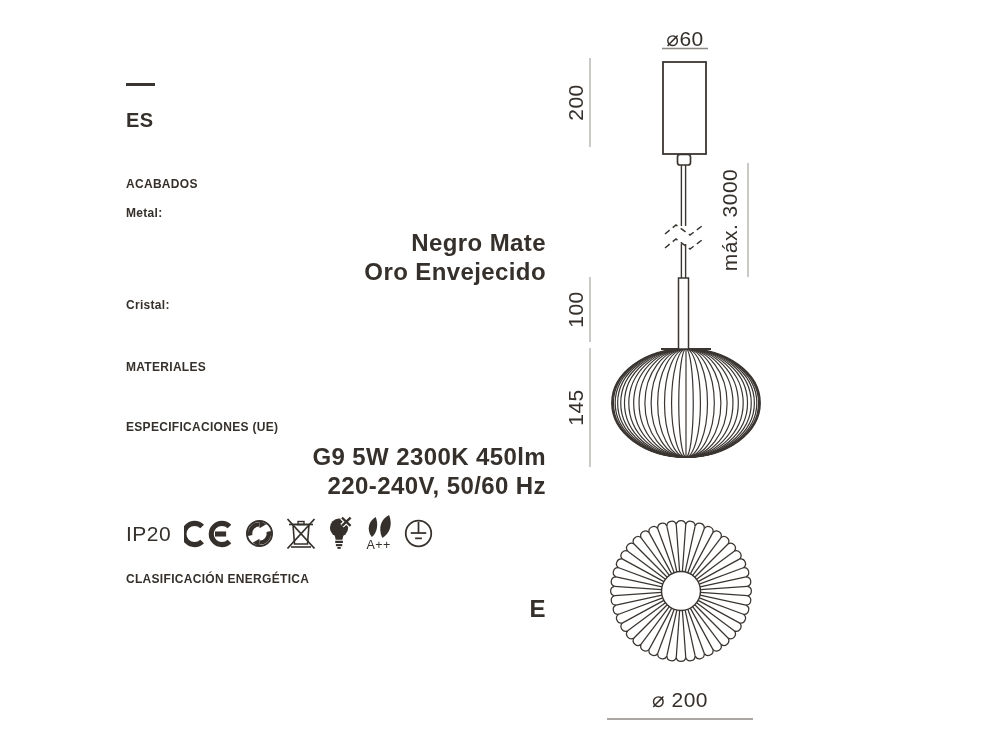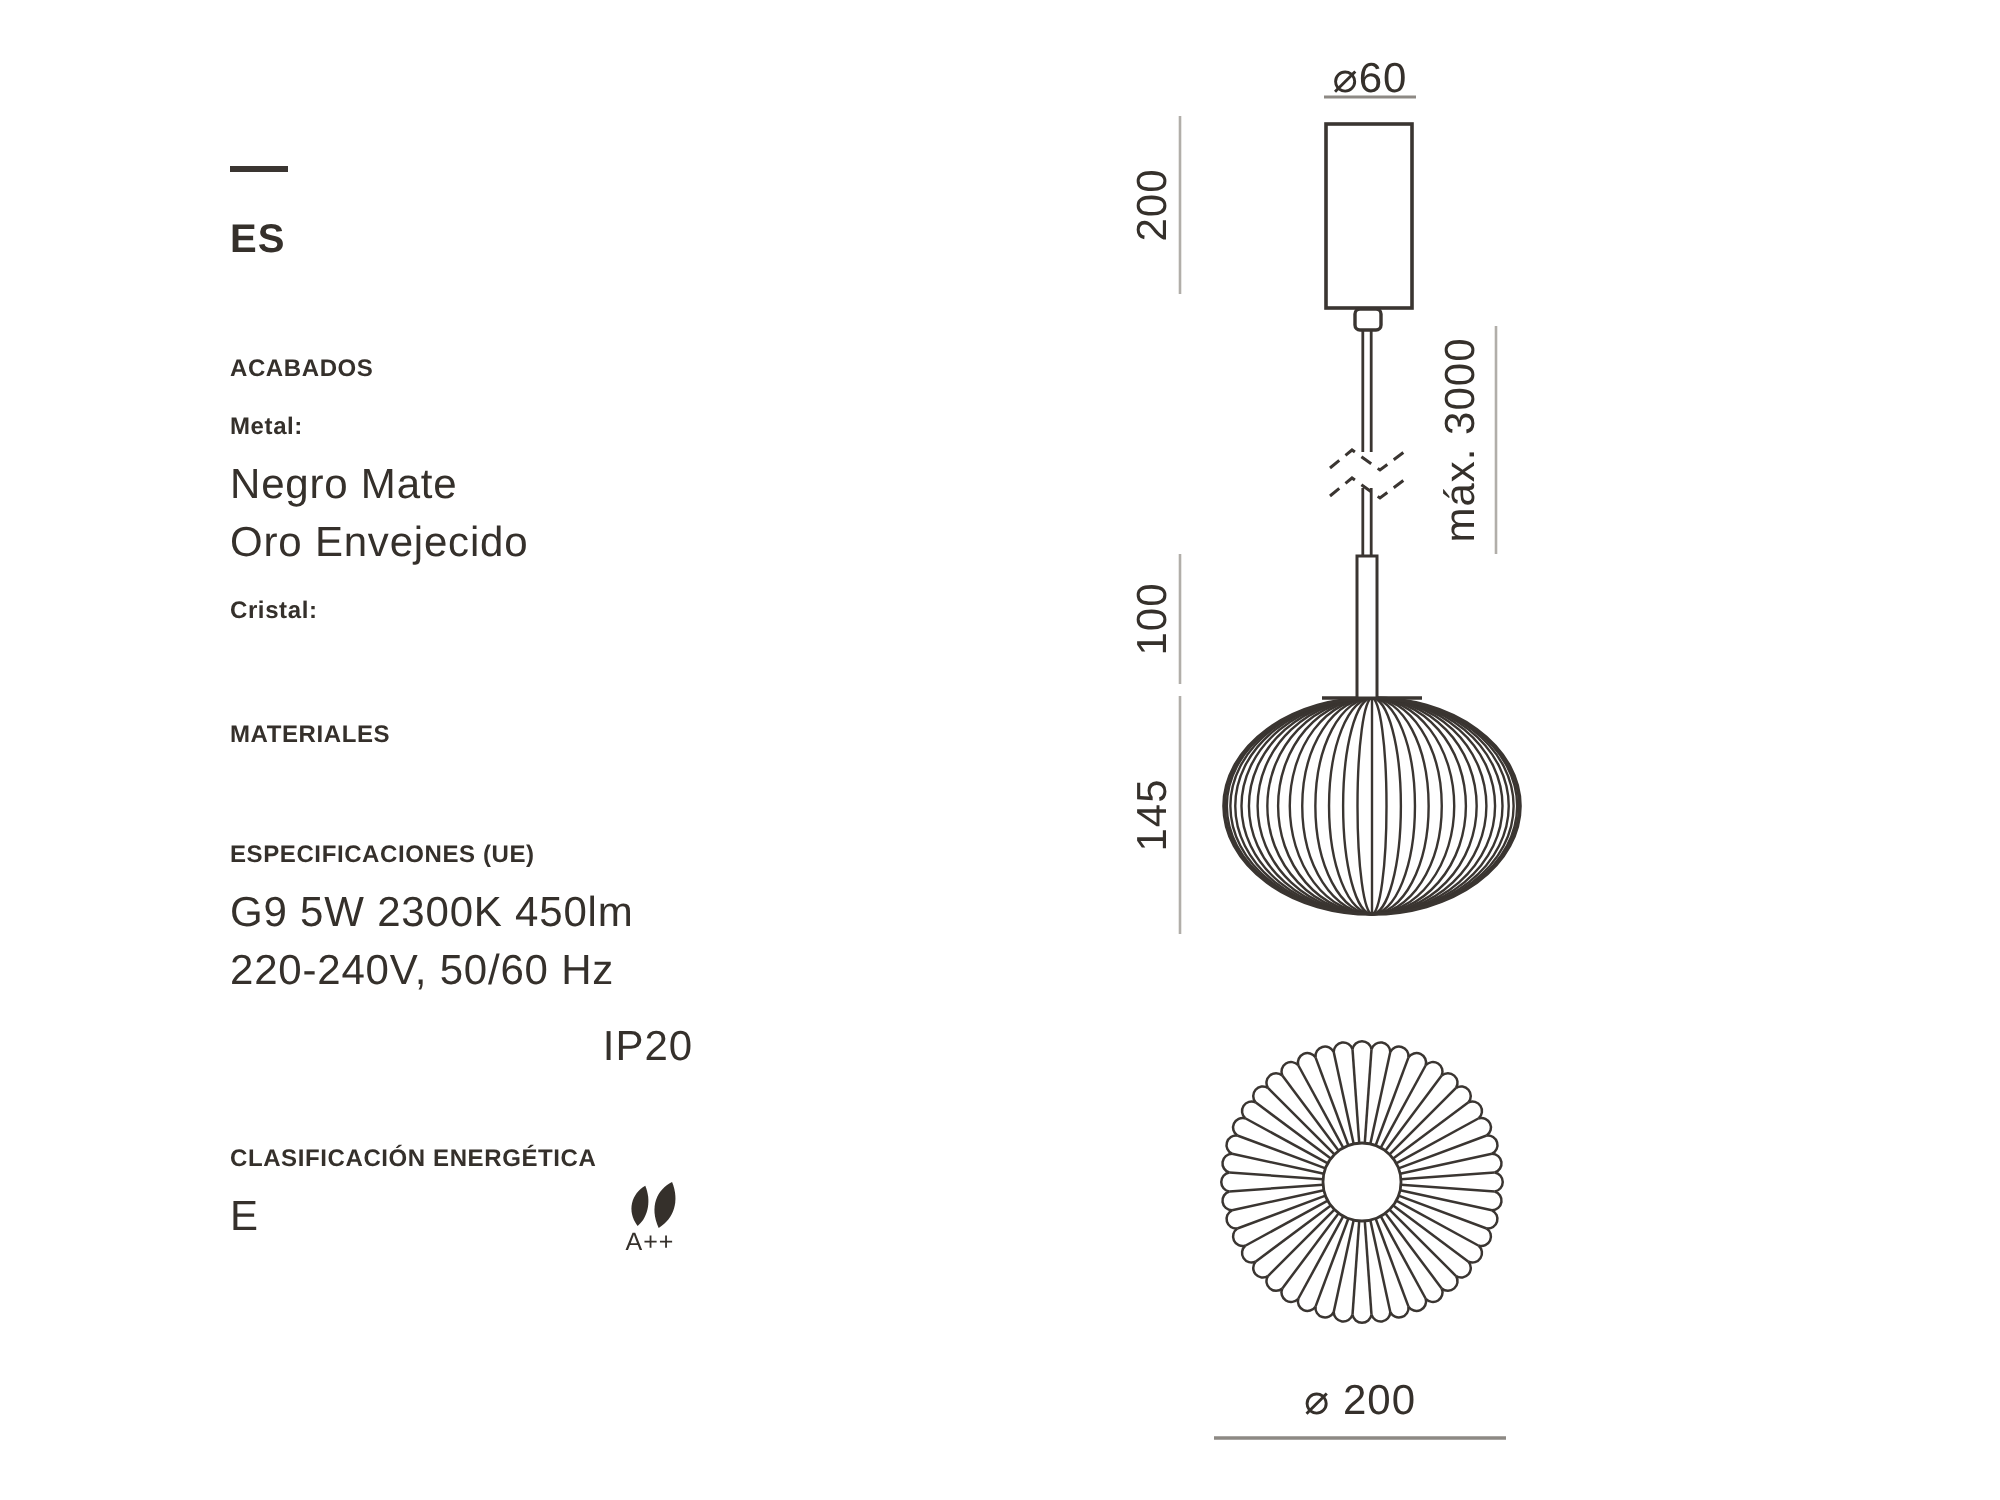--- a/index.html
+++ b/index.html
@@ -1,24 +1,24 @@
 <!DOCTYPE html>
 <html><head>
 <meta charset="utf-8">
 <style>
   html,body{margin:0;padding:0;background:#fff;}
   .sheet{position:relative;width:1000px;height:750px;background:#fff;overflow:hidden;
          font-family:"Liberation Sans","DejaVu Sans",sans-serif;color:#35302b;}
-  .left-col{position:absolute;left:115px;top:83px;width:420px;}
+  .left-col{position:absolute;left:126px;top:83px;width:420px;}
   .dash{width:29px;height:2.5px;background:#3a3531;margin-bottom:20px;}
   .lang{font-size:20px;font-weight:bold;line-height:29px;letter-spacing:.5px;}
   .h{font-size:12px;font-weight:bold;line-height:29px;letter-spacing:.3px;}
-  .t{font-size:21px;font-weight:normal;line-height:29px;letter-spacing:.4px;}
+  .t{font-size:24px;font-weight:bold;line-height:29px;letter-spacing:.4px;text-align:right;}
   .mt-sec1{margin-top:35px;} .mt-xs{margin-top:5px;} .mt-sec2{margin-top:33px;}
-  .mt-sec3{margin-top:31px;} .mt-icons{margin-top:12px;flex-direction:column;} .mt-sec4{margin-top:9px;}
+  .mt-sec3{margin-top:31px;} .mt-icons{margin-top:12px;} .mt-sec4{margin-top:9px;}
   .icon-row{display:flex;align-items:center;gap:11px;height:44px;}
   .ip{font-size:21px;letter-spacing:.5px;margin-right:2px;}
   .leafwrap{display:flex;flex-direction:column;align-items:center;line-height:1;}
   .leaflabel{font-size:12.5px;letter-spacing:.5px;margin-top:1px;font-weight:normal;}
   .diagram-svg{position:absolute;left:540px;top:0;}
   .dim-label{font-family:"Liberation Sans","DejaVu Sans",sans-serif;font-size:21px;
              fill:#35302b;letter-spacing:.5px;}
 </style>
 </head>
 <body>

